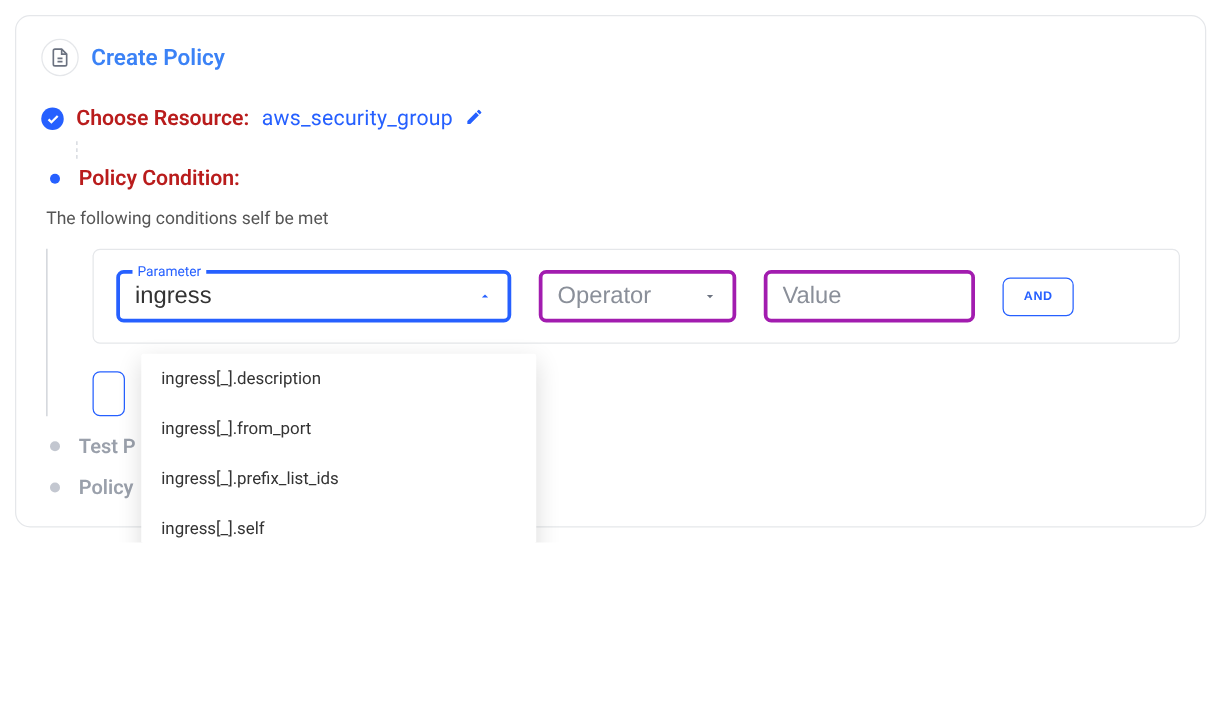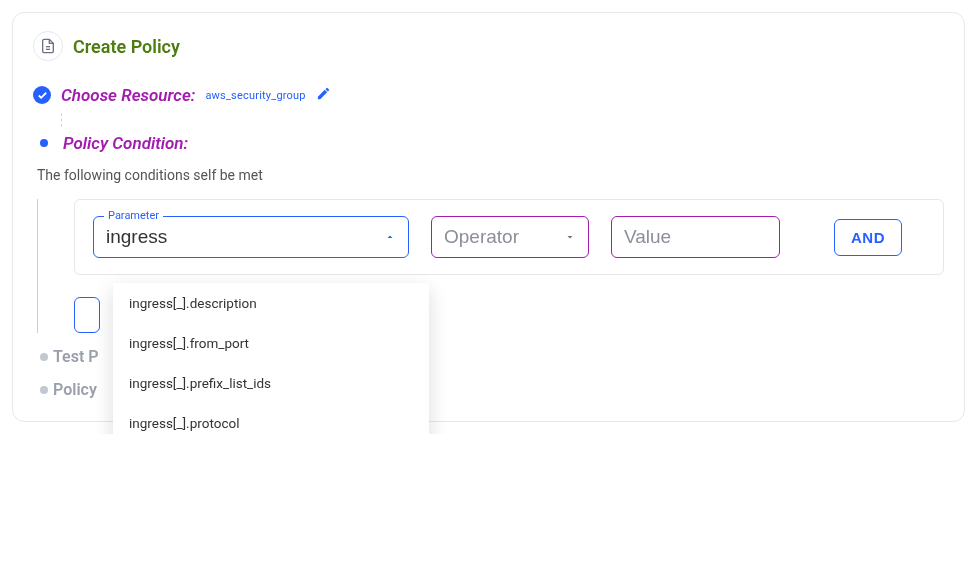--- a/index.html
+++ b/index.html
@@ -29,21 +29,21 @@
     height: 30px;
     border: 1px solid #e5e7ea;
     border-radius: 50%;
     display: flex;
     align-items: center;
     justify-content: center;
   }
   .page-title {
     font-weight: 600;
     font-size: 18px;
-    color: #4d7c0f;
+    color: #3b82f6;
   }
   .section {
     padding: 0 20px;
   }
   .row-resource {
     display: flex;
     align-items: center;
     gap: 10px;
     padding: 10px 0 8px;
   }
@@ -52,26 +52,25 @@
     height: 18px;
     border-radius: 50%;
     background: #2660ff;
     display: flex;
     align-items: center;
     justify-content: center;
   }
   .label-strong {
     font-weight: 600;
     font-size: 17px;
-    color: #a21caf;
-    font-style: italic;
+    color: #b91c1c;
   }
   .resource-link {
     color: #2660ff;
-    font-size: 11px;
+    font-size: 17px;
     letter-spacing: 0.2px;
   }
   .edit-icon { cursor: pointer; }
   .vline {
     margin-left: 28px;
     height: 14px;
     border-left: 1px dashed #d0d3da;
   }
   .row-condition {
     display: flex;
@@ -103,21 +102,21 @@
     border: 1px solid #e5e7ea;
     border-radius: 6px;
     padding: 16px 18px;
     display: flex;
     align-items: center;
     gap: 22px;
     position: relative;
   }
   .field {
     position: relative;
-    border: 1px solid #a21caf;
+    border: 3px solid #a21caf;
     border-radius: 6px;
     height: 42px;
     display: flex;
     align-items: center;
     background: #fff;
   }
   .field.active { border-color: #2660ff; }
   .field.active .float-label {
     color: #2660ff;
   }
@@ -149,24 +148,23 @@
   .param-field { width: 316px; }
   .operator-field { width: 158px; }
   .value-field { width: 169px; }
   .and-btn {
     border: 1px solid #2660ff;
     color: #2660ff;
     background: #fff;
     border-radius: 6px;
     padding: 9px 16px;
     font-weight: 600;
-    font-size: 15px;
+    font-size: 10px;
     letter-spacing: 0.5px;
     cursor: pointer;
-    margin-left: 32px;
   }
   .secondary-row {
     margin-top: 22px;
     display: flex;
     gap: 14px;
     align-items: center;
   }
   .btn-ghost {
     border: 1px solid #2660ff;
     color: #2660ff;
@@ -189,20 +187,21 @@
     font-weight: 600;
     letter-spacing: 0.5px;
     width: 70px;
     height: 36px;
     overflow: hidden;
     text-align: left;
   }
   .step-row {
     display: flex;
     align-items: center;
+    gap: 10px;
     padding: 14px 0 0;
     margin-left: 2px;
   }
   .dot-grey {
     width: 8px;
     height: 8px;
     border-radius: 50%;
     background: #c3c7d0;
     margin-left: 5px;
     margin-right: 5px;
@@ -321,18 +320,17 @@
       <span class="step-label">Policy</span>
     </div>
 
     <div class="bottom-pad"></div>
   </div>
 
   <div class="dropdown" id="dropdown-list">
       <div class="dropdown-item">ingress[_].description</div>
       <div class="dropdown-item">ingress[_].from_port</div>
       <div class="dropdown-item">ingress[_].prefix_list_ids</div>
-      <div class="dropdown-item">ingress[_].protocol</div>
       <div class="dropdown-item">ingress[_].self</div>
       <div class="dropdown-item">ingress[_].to_port</div>
     </div>
 
 </div>
 
 </body></html>

